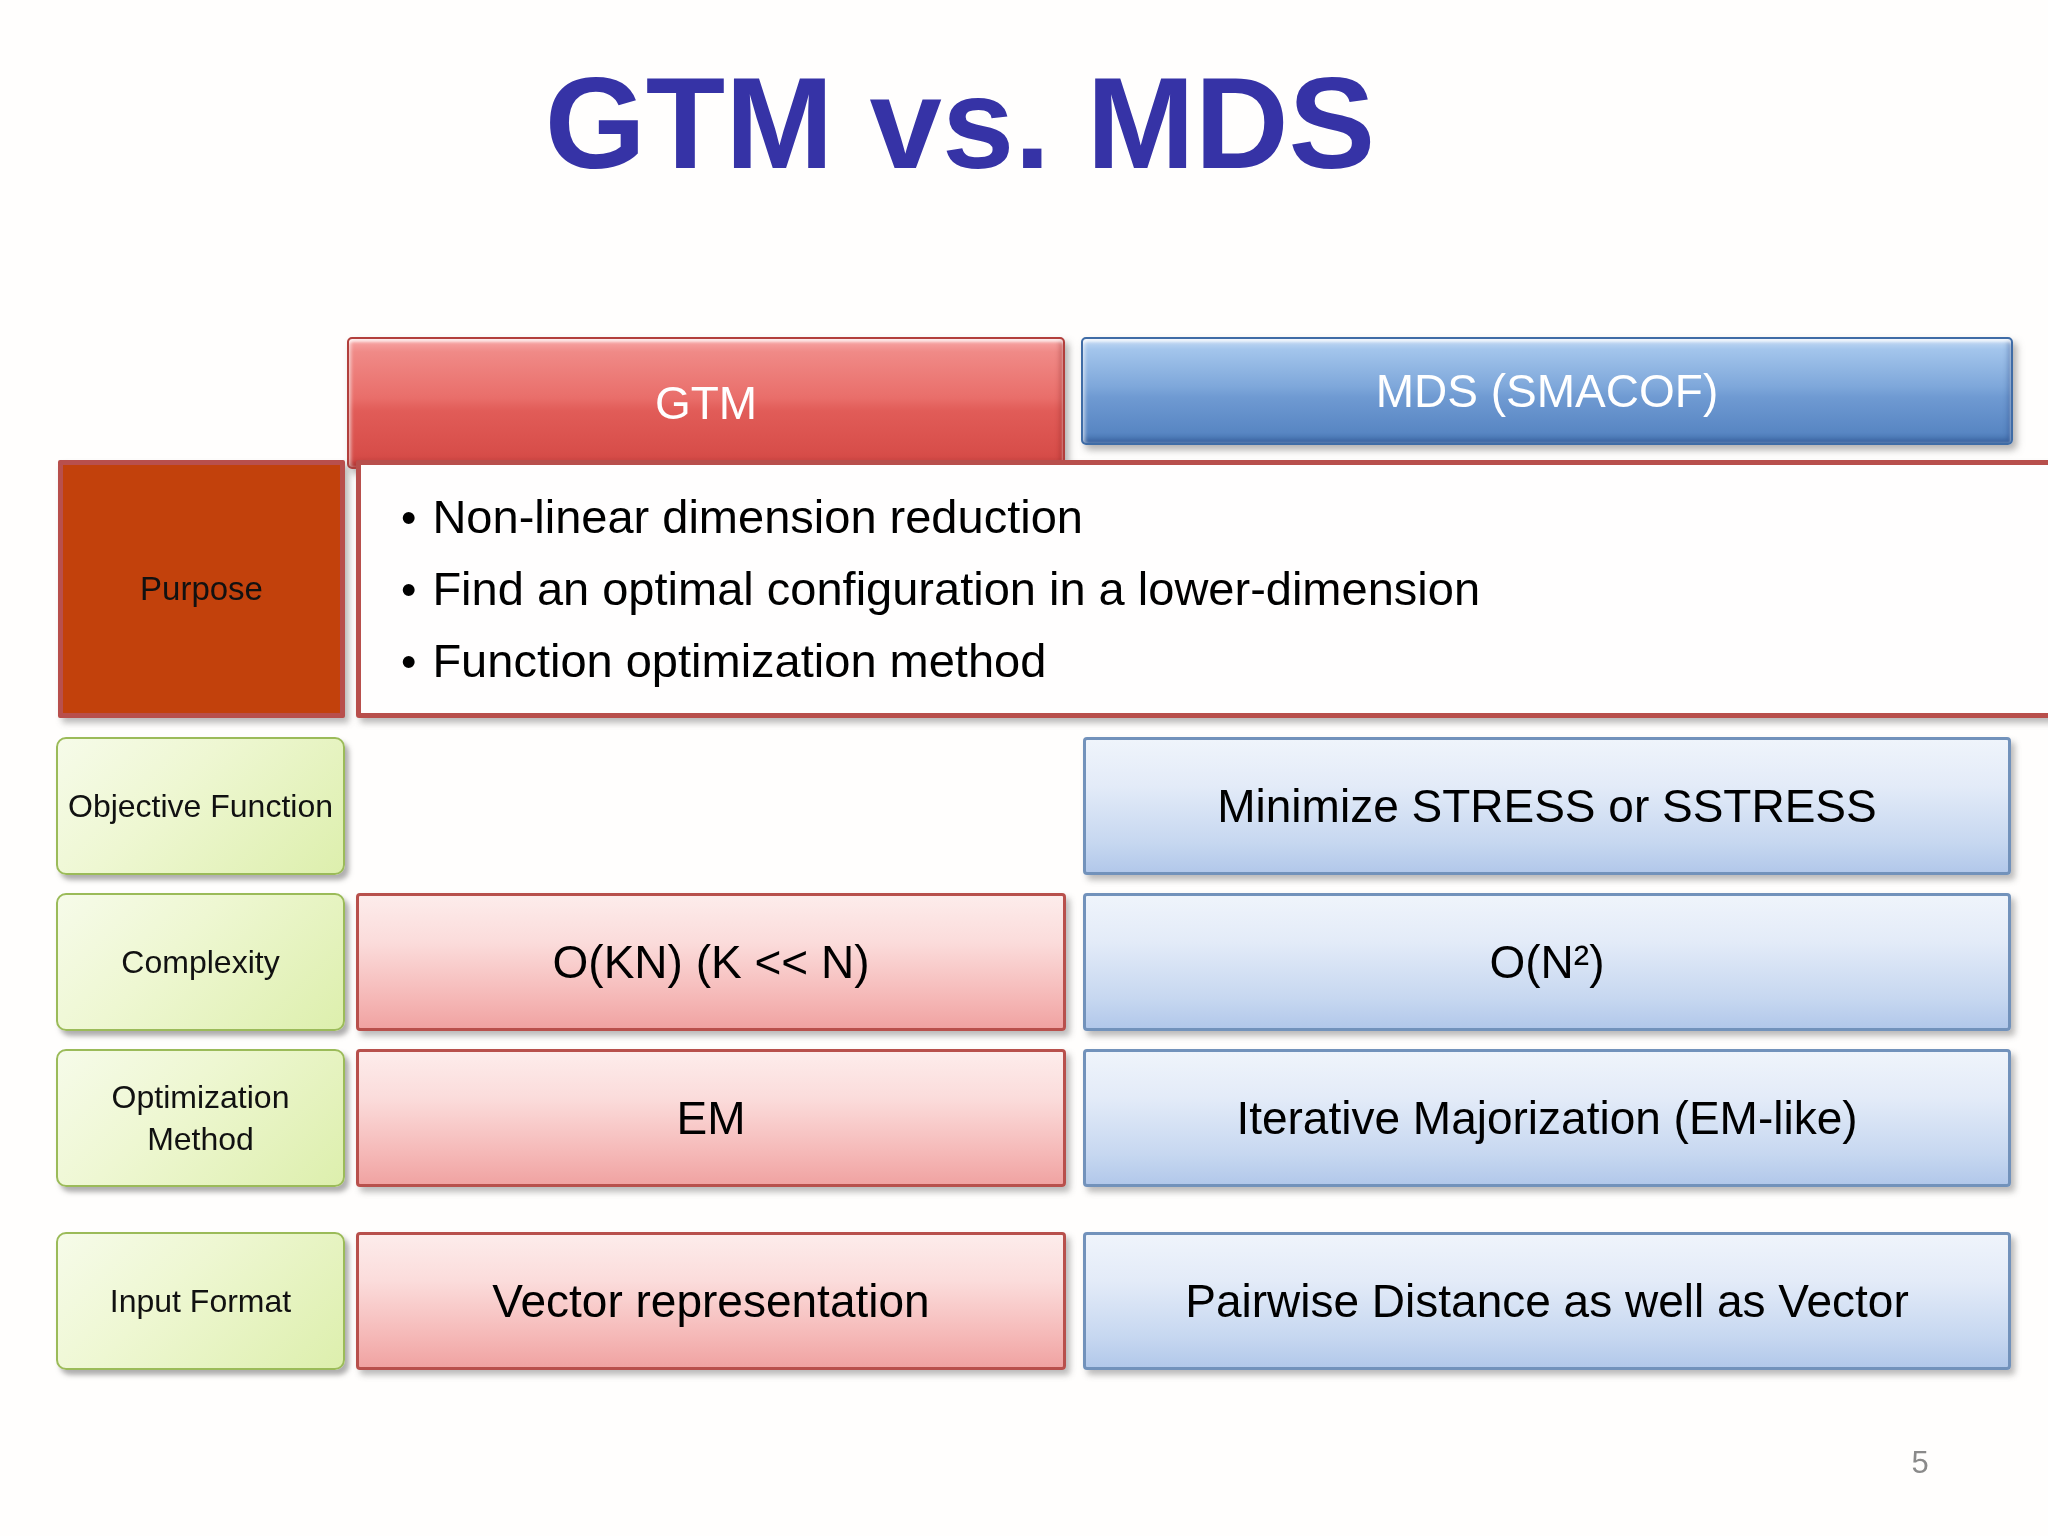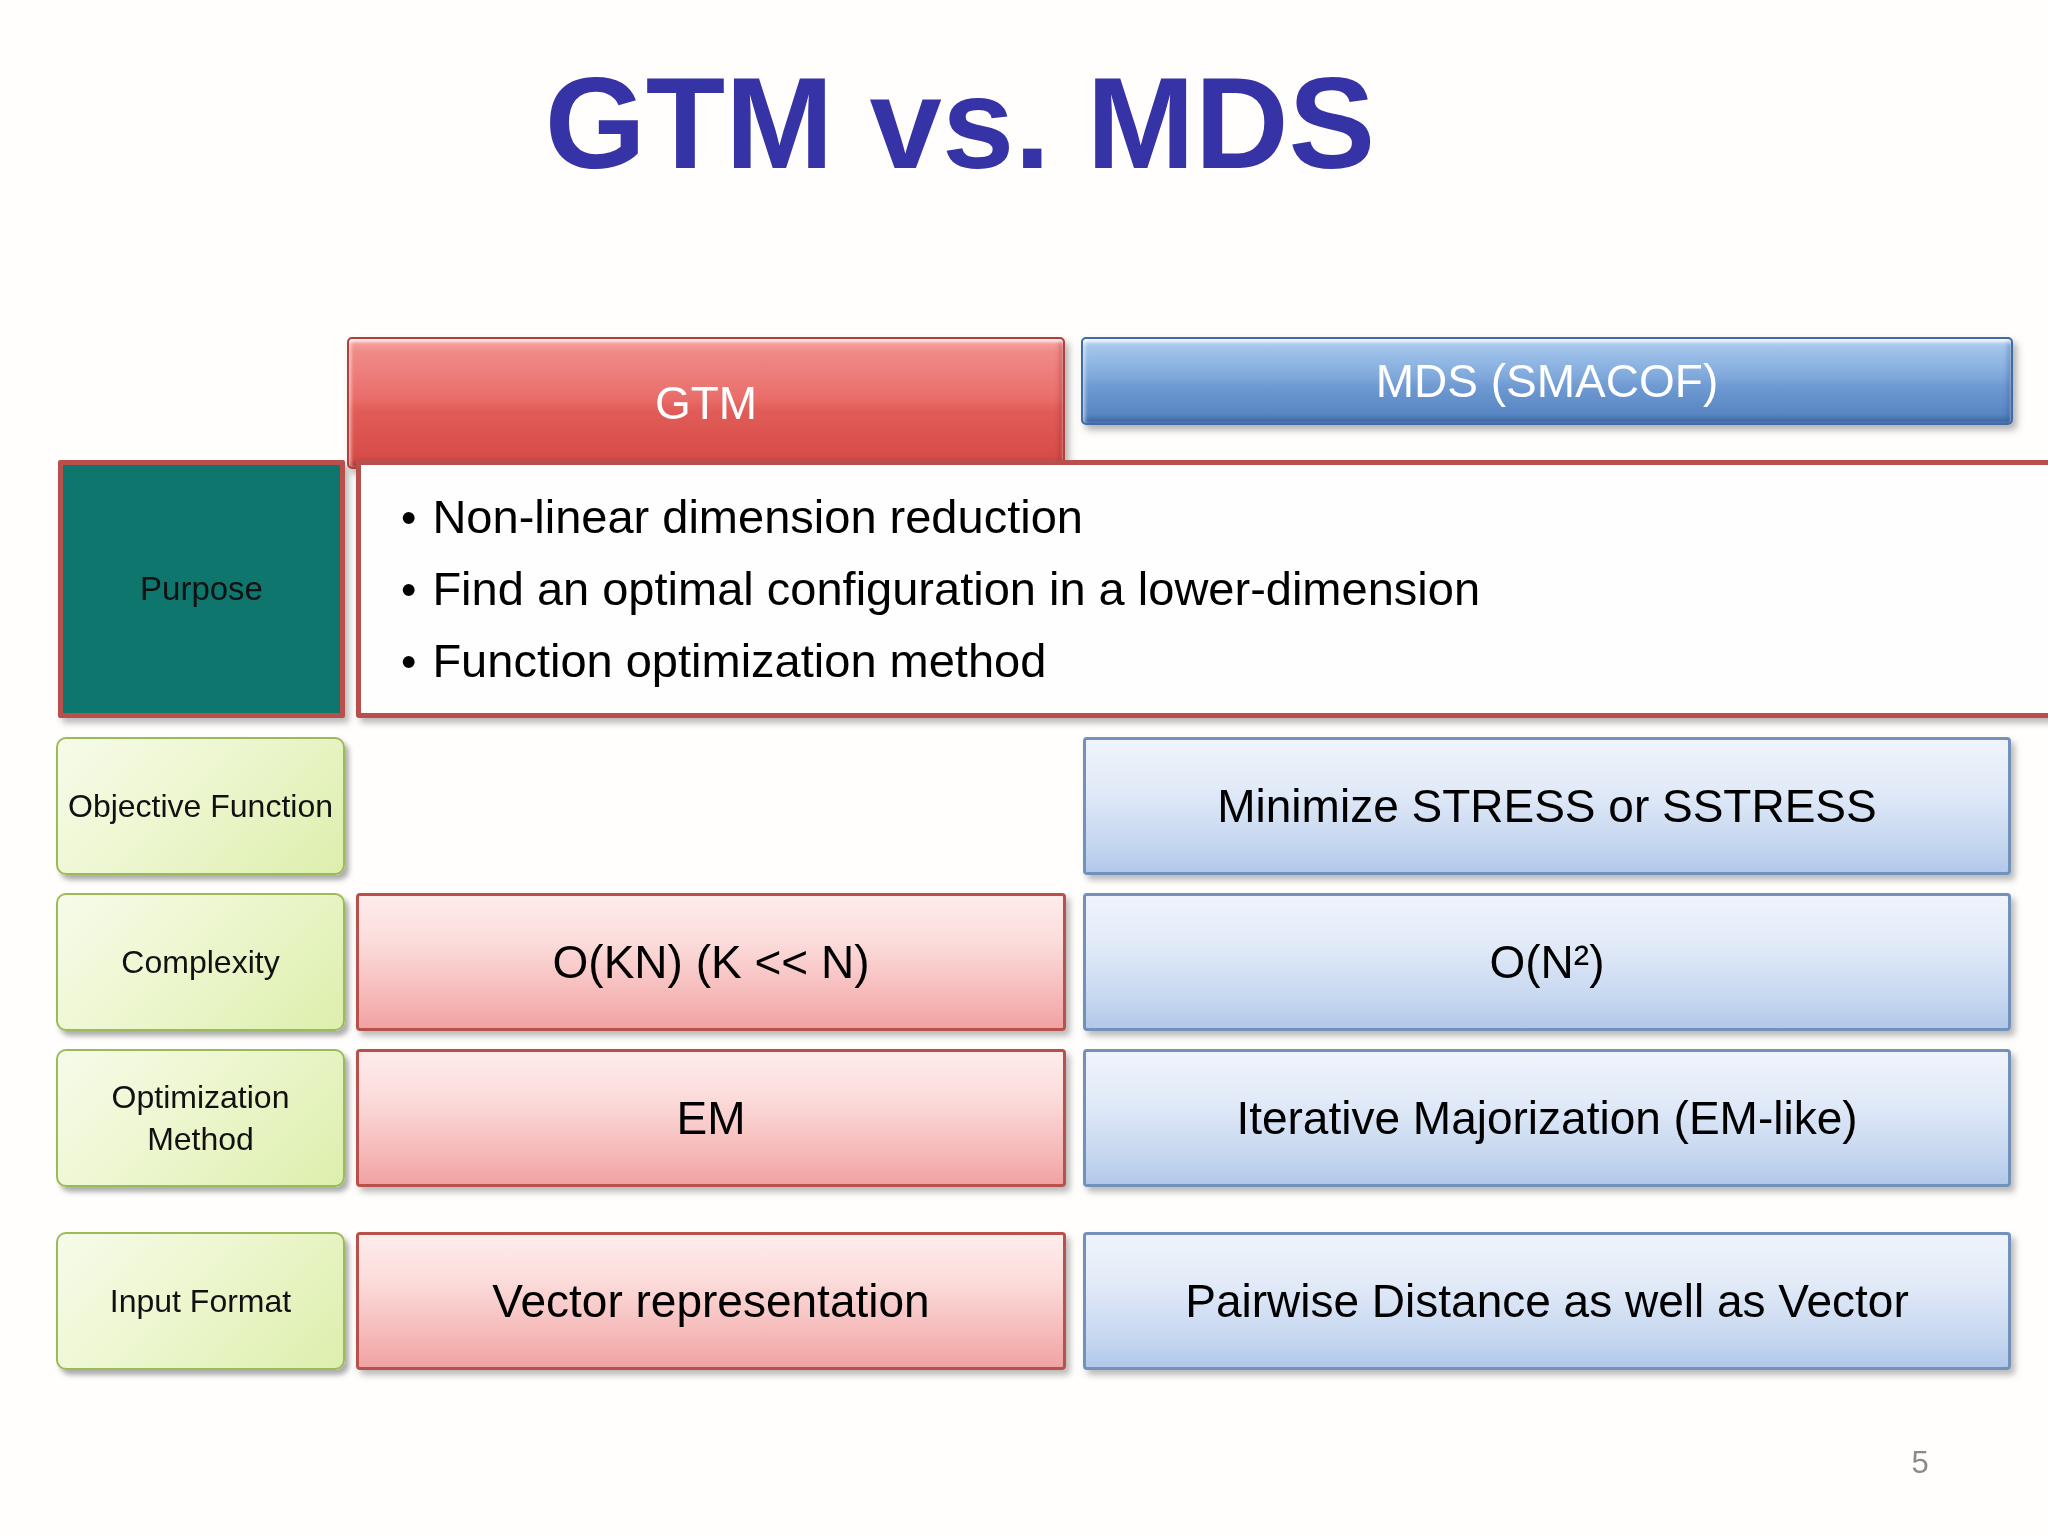--- a/index.html
+++ b/index.html
@@ -42,31 +42,31 @@
     border-radius: 5px;
   }
   .hdr-gtm {
     left: 347px; top: 337px; width: 718px; height: 132px;
     background: linear-gradient(180deg, #f8a9a7 0%, #f08a87 10%, #e96e6a 46%, #e15c58 56%, #d74d49 90%, #ca4340 100%);
     border: 2px solid #b23f3c;
     box-shadow: inset 0 3px 3px rgba(255,255,255,0.75), inset 3px 0 3px rgba(255,255,255,0.35),
                 inset -3px -4px 5px rgba(120,25,25,0.35), 4px 5px 7px rgba(105,105,105,0.5);
   }
   .hdr-mds {
-    left: 1081px; top: 337px; width: 932px; height: 88px;
+    left: 1081px; top: 337px; width: 932px; height: 108px;
     background: linear-gradient(180deg, #c6dbf4 0%, #a3c5ec 10%, #7ea7da 46%, #6f9ad2 56%, #5886c3 90%, #4a79b5 100%);
     border: 2px solid #3f6ca6;
     box-shadow: inset 0 3px 3px rgba(255,255,255,0.75), inset 3px 0 3px rgba(255,255,255,0.35),
                 inset -3px -4px 5px rgba(25,55,115,0.35), 4px 5px 7px rgba(105,105,105,0.5);
   }
 
   
   .purpose-label {
     left: 58px; top: 460px; width: 287px; height: 258px;
-    background: #0f766e;
+    background: #c2410c;
     border: 5px solid var(--red_border, #b84f4c);
     font-size: 33px;
     border-radius: 2px;
   }
   .purpose-content {
     left: 356px; top: 460px; width: 1830px; height: 258px;
     background: #fffefe;
     border: 5px solid var(--red_border, #b84f4c);
     justify-content: flex-start;
     text-align: left;

